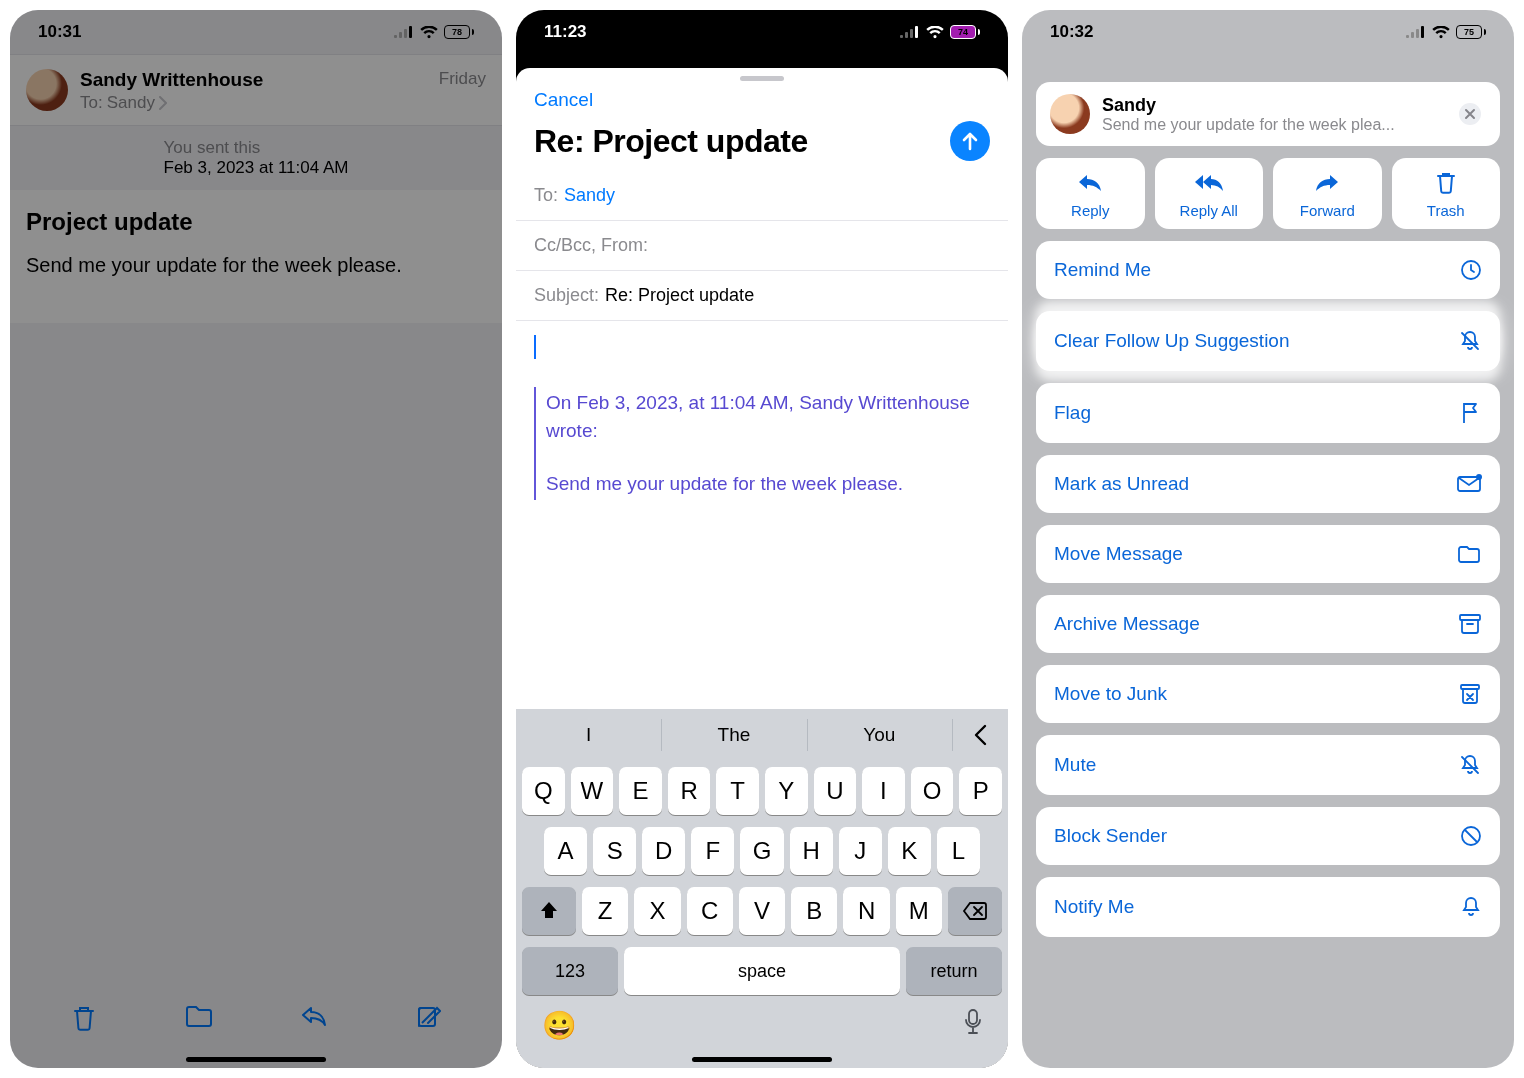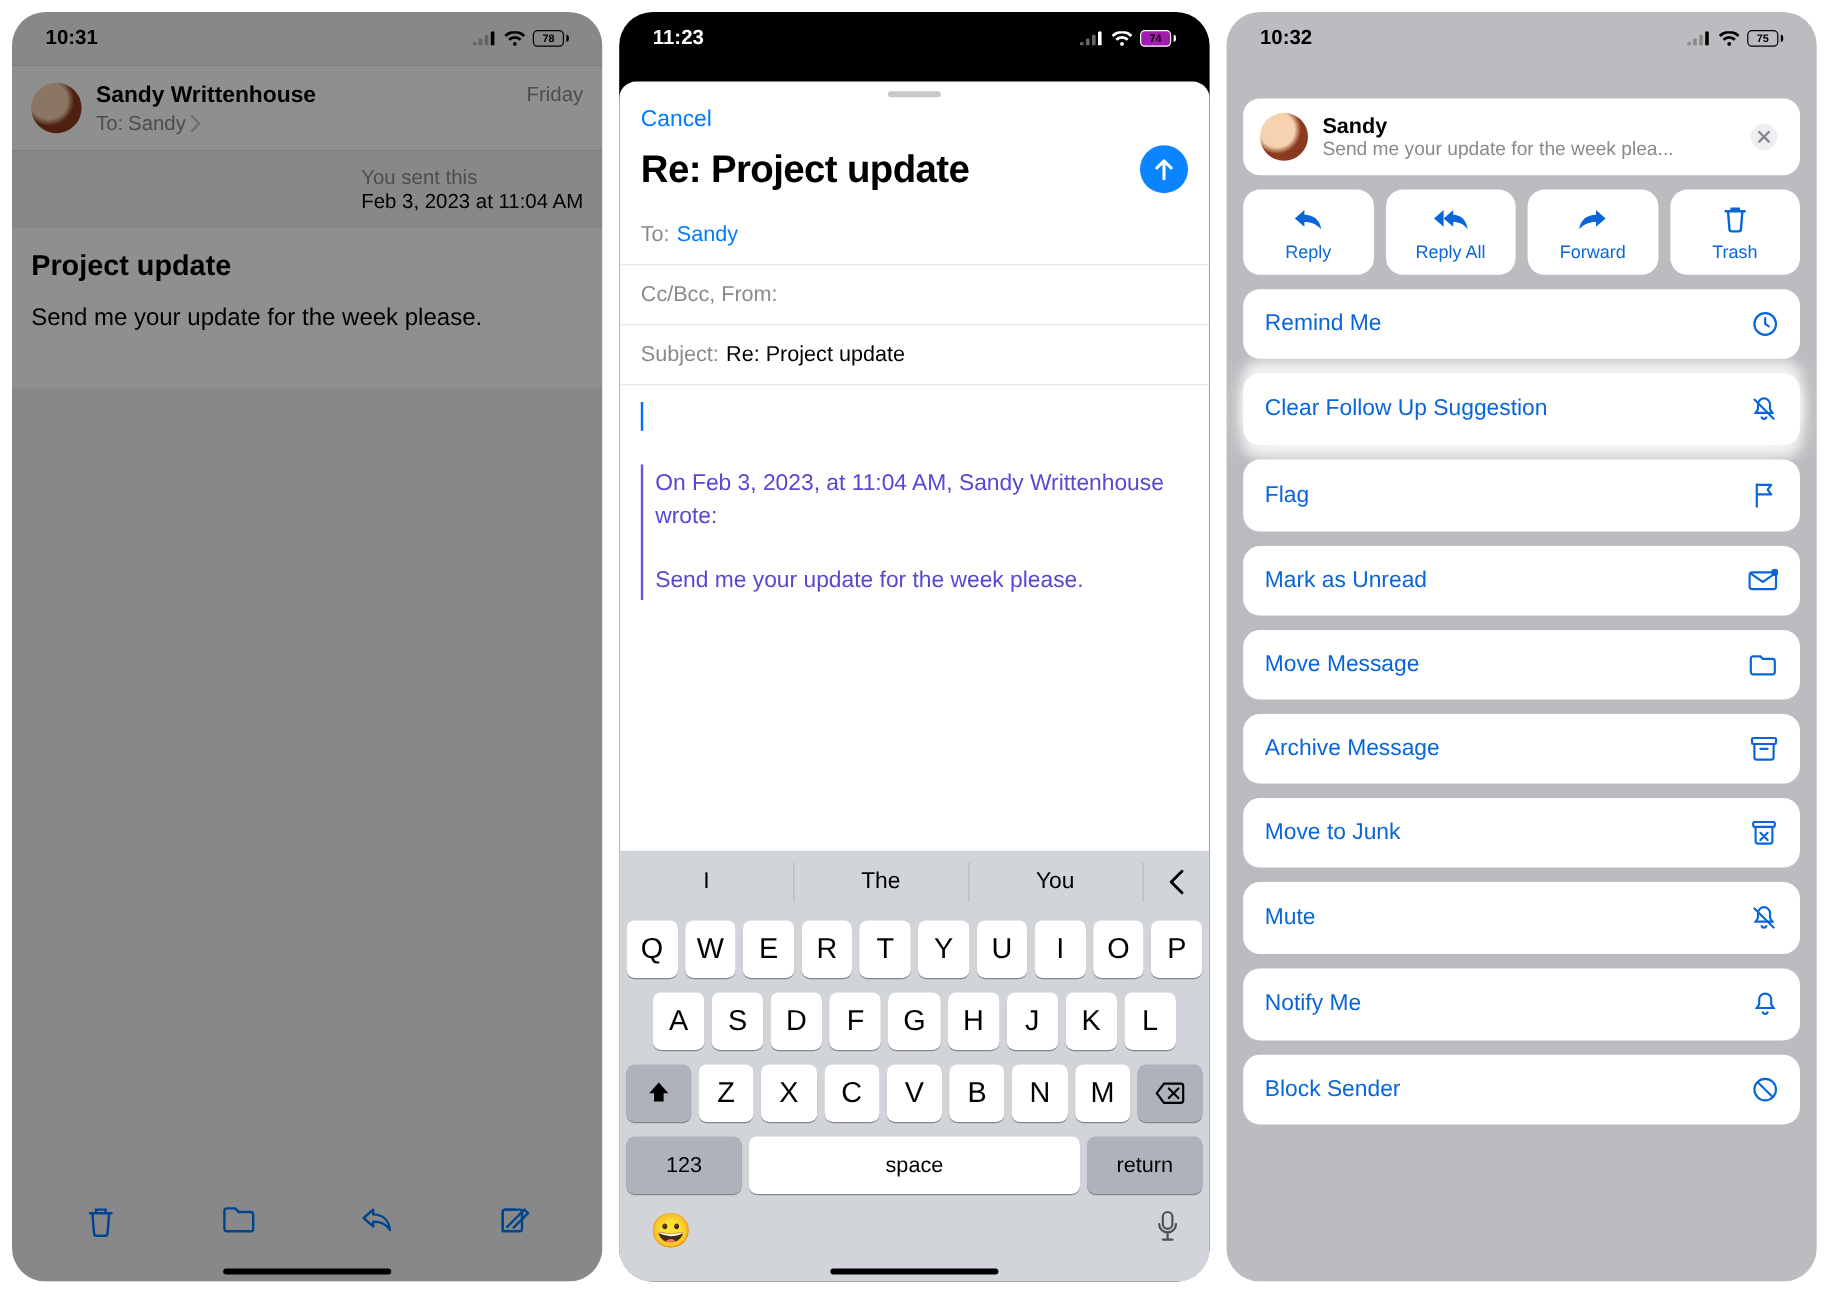--- a/index.html
+++ b/index.html
@@ -19,21 +19,21 @@
   .p1 .dim{position:absolute;inset:0;background:rgba(0,0,0,.44);z-index:5;pointer-events:none}
   .p1-nav{display:flex;align-items:center;justify-content:space-between;padding:8px 14px 10px;font-size:20px;color:#007aff}
   .p1-nav .back{display:flex;align-items:center;gap:4px}
   .p1-nav .arrows{display:flex;gap:28px;font-size:22px}
   .p1-hdr{background:#fff;padding:14px 16px 12px;display:flex;gap:12px;align-items:flex-start;border-top:1px solid #e5e5ea;border-bottom:1px solid #e5e5ea}
   .avatar{width:42px;height:42px;border-radius:50%;background:radial-gradient(circle at 35% 35%,#f7d2b0 0 40%,#8b3a1f 55% 100%);flex:0 0 auto}
   .p1-hdr .who{flex:1}
   .p1-hdr .name{font-size:19px;font-weight:600}
   .p1-hdr .toline{color:#8a8a8e;font-size:17px;margin-top:2px;display:flex;align-items:center;gap:4px}
   .p1-hdr .date{color:#8a8a8e;font-size:17px}
-  .p1-sent{background:#f2f2f7;padding:12px 16px;display:flex;justify-content:flex-end;align-items:center;gap:10px}
+  .p1-sent{background:#f2f2f7;padding:12px 16px;display:flex;justify-content:center;align-items:center;gap:10px}
   .p1-sent .txt .l1{color:#8a8a8e;font-size:17px}
   .p1-sent .txt .l2{font-size:17px}
   .followup-pill{background:#fff;border-radius:22px;padding:10px 4px;box-shadow:0 4px 16px rgba(0,0,0,.35);position:relative;z-index:10}
   .followup-pill button{background:#eef0f5;border:none;border-radius:18px;padding:10px 18px;color:#007aff;font-size:18px;font-weight:500}
   .p1-body{padding:18px 16px;font-size:20px;background:#fff}
   .p1-body h2{font-size:24px;font-weight:700;margin-bottom:18px}
   .p1-body p{margin-bottom:28px}
   .p1-toolbar{position:absolute;bottom:22px;left:0;right:0;display:flex;justify-content:space-around;padding:14px 18px;color:#007aff;font-size:24px}
   .home-ind{position:absolute;bottom:6px;left:50%;transform:translateX(-50%);width:140px;height:5px;background:#000;border-radius:3px}
 
@@ -443,33 +443,33 @@
     <div class="listcard">
       <span>Mute</span>
       <span class="ic">
             <svg width="24" height="24" viewBox="0 0 24 24">
               <path d="M12 3a5 5 0 00-5 5v4l-2 3h14l-2-3V8a5 5 0 00-5-5zM10 18a2 2 0 004 0" stroke="#0a66d8" stroke-width="1.8" fill="none"></path>
               <path d="M4 4l16 16" stroke="#0a66d8" stroke-width="1.8" stroke-linecap="round"></path>
             </svg>
           </span>
     </div>
     <div class="listcard">
-      <span>Notify Me</span>
-      <span class="ic">
-            <svg width="22" height="24" viewBox="0 0 22 24">
-              <path d="M11 3a5 5 0 00-5 5v4l-2 3h14l-2-3V8a5 5 0 00-5-5zM9 18a2 2 0 004 0" stroke="#0a66d8" stroke-width="1.8" fill="none"></path>
-            </svg>
-          </span>
-    </div>
-    <div class="listcard">
       <span>Block Sender</span>
       <span class="ic">
             <svg width="22" height="22" viewBox="0 0 22 22">
               <circle cx="11" cy="11" r="9" stroke="#0a66d8" stroke-width="1.8" fill="none"></circle>
               <path d="M5 5l12 12" stroke="#0a66d8" stroke-width="1.8"></path>
             </svg>
           </span>
     </div>
+    <div class="listcard">
+      <span>Notify Me</span>
+      <span class="ic">
+            <svg width="22" height="24" viewBox="0 0 22 24">
+              <path d="M11 3a5 5 0 00-5 5v4l-2 3h14l-2-3V8a5 5 0 00-5-5zM9 18a2 2 0 004 0" stroke="#0a66d8" stroke-width="1.8" fill="none"></path>
+            </svg>
+          </span>
+    </div>
   </div>
   <div class="dim"></div>
 </div>
 
 </div>
 
 </body></html>

